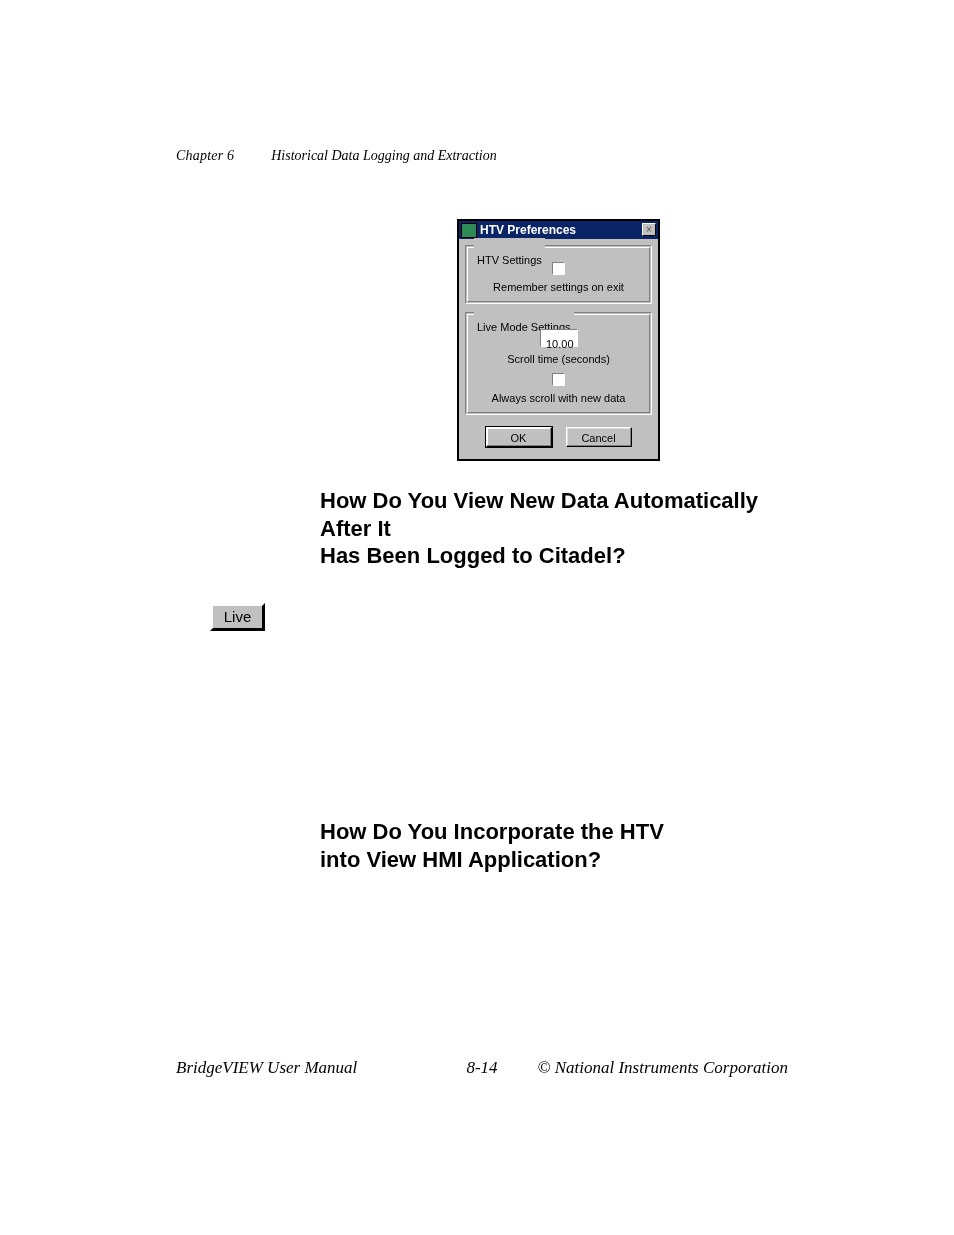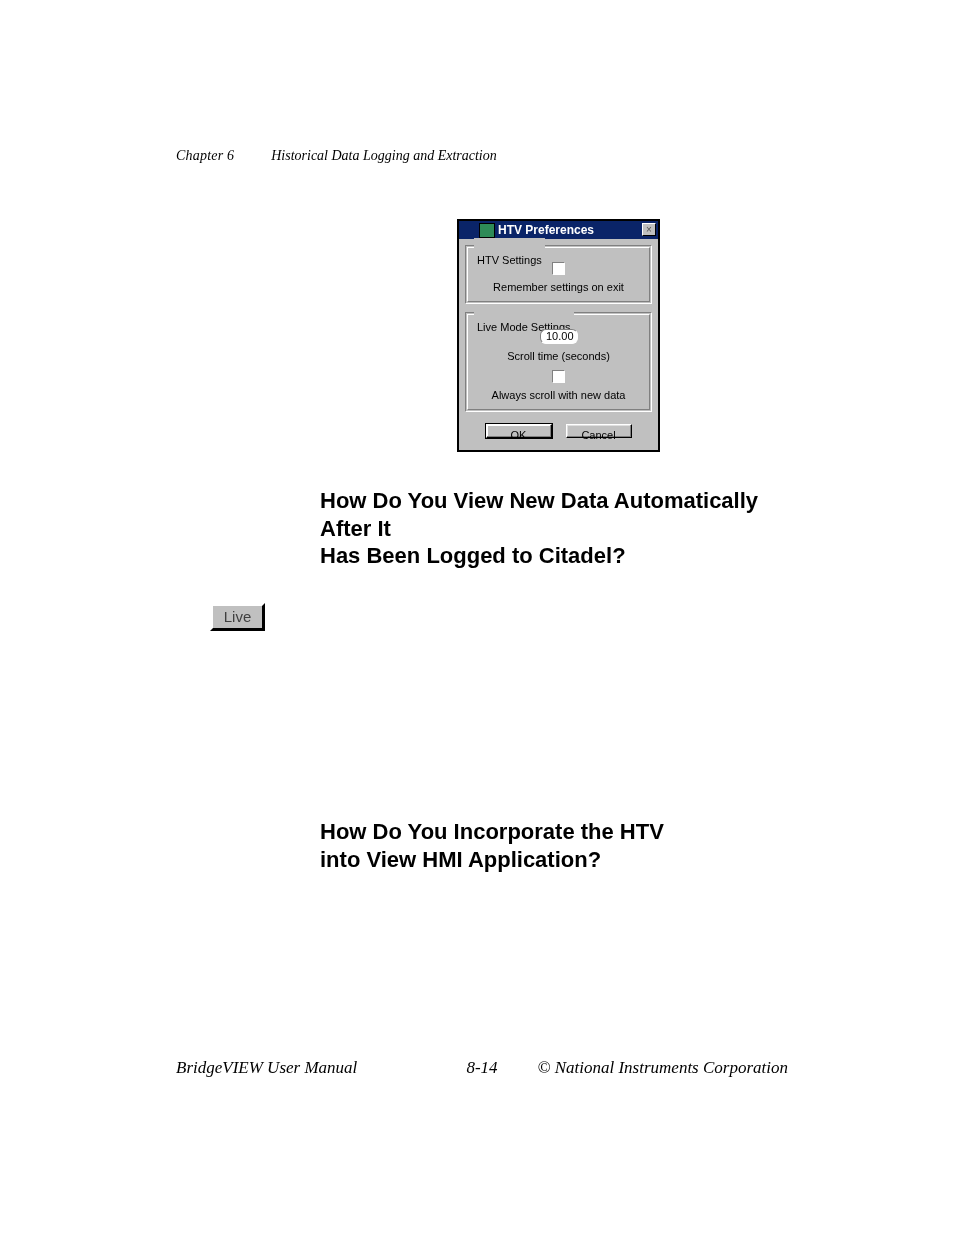--- a/index.html
+++ b/index.html
@@ -41,21 +41,21 @@
     font-family: "MS Sans Serif", Tahoma, Arial, sans-serif;
     font-size: 11px;
     box-sizing: border-box;
   }
   .titlebar {
     height: 18px;
     background: linear-gradient(#0a2468, #0a2468);
     color: #fff;
     display: flex;
     align-items: center;
-    padding-left: 20px;
+    padding-left: 2px;
     position: relative;
   }
   .titlebar .titleicon {
     width: 14px;
     height: 13px;
     background: #2e8b57;
     border: 1px solid #000;
     margin-right: 3px;
     display: inline-block;
   }
@@ -135,34 +135,33 @@
     width: 38px;
     height: 15px;
     background: #fff;
     border-top: 1px solid #808080;
     border-left: 1px solid #808080;
     border-right: 1px solid #fff;
     border-bottom: 1px solid #fff;
     box-sizing: border-box;
     font-size: 11px;
     text-align: right;
-    padding: 0 3px;
+    padding: 8px 3px;
     line-height: 13px;
     flex: 0 0 auto;
-    border-radius: 6px;
   }
   .btnrow {
     display: flex;
     justify-content: center;
     gap: 14px;
     padding: 4px 0 6px 0;
   }
   .winbtn {
     width: 66px;
-    height: 14px;
+    height: 20px;
     background: #c0c0c0;
     border-top: 1px solid #fff;
     border-left: 1px solid #fff;
     border-right: 1px solid #000;
     border-bottom: 1px solid #000;
     box-shadow: inset -1px -1px 0 #808080, inset 1px 1px 0 #dfdfdf;
     font-size: 11px;
     text-align: center;
     line-height: 20px;
     box-sizing: border-box;
@@ -193,21 +192,21 @@
     background: #c0c0c0;
     border-top: 3px solid #fff;
     border-left: 3px solid #fff;
     border-right: 3px solid #000;
     border-bottom: 3px solid #000;
     box-sizing: border-box;
     text-align: center;
     line-height: 21px;
     font-family: Arial, Helvetica, sans-serif;
     font-size: 15px;
-    color: #404040;
+    color: #000000;
   }
 
   .footer {
     position: absolute;
     top: 1058px;
     left: 176px;
     width: 612px;
     font-style: italic;
     font-size: 17px;
     display: flex;

